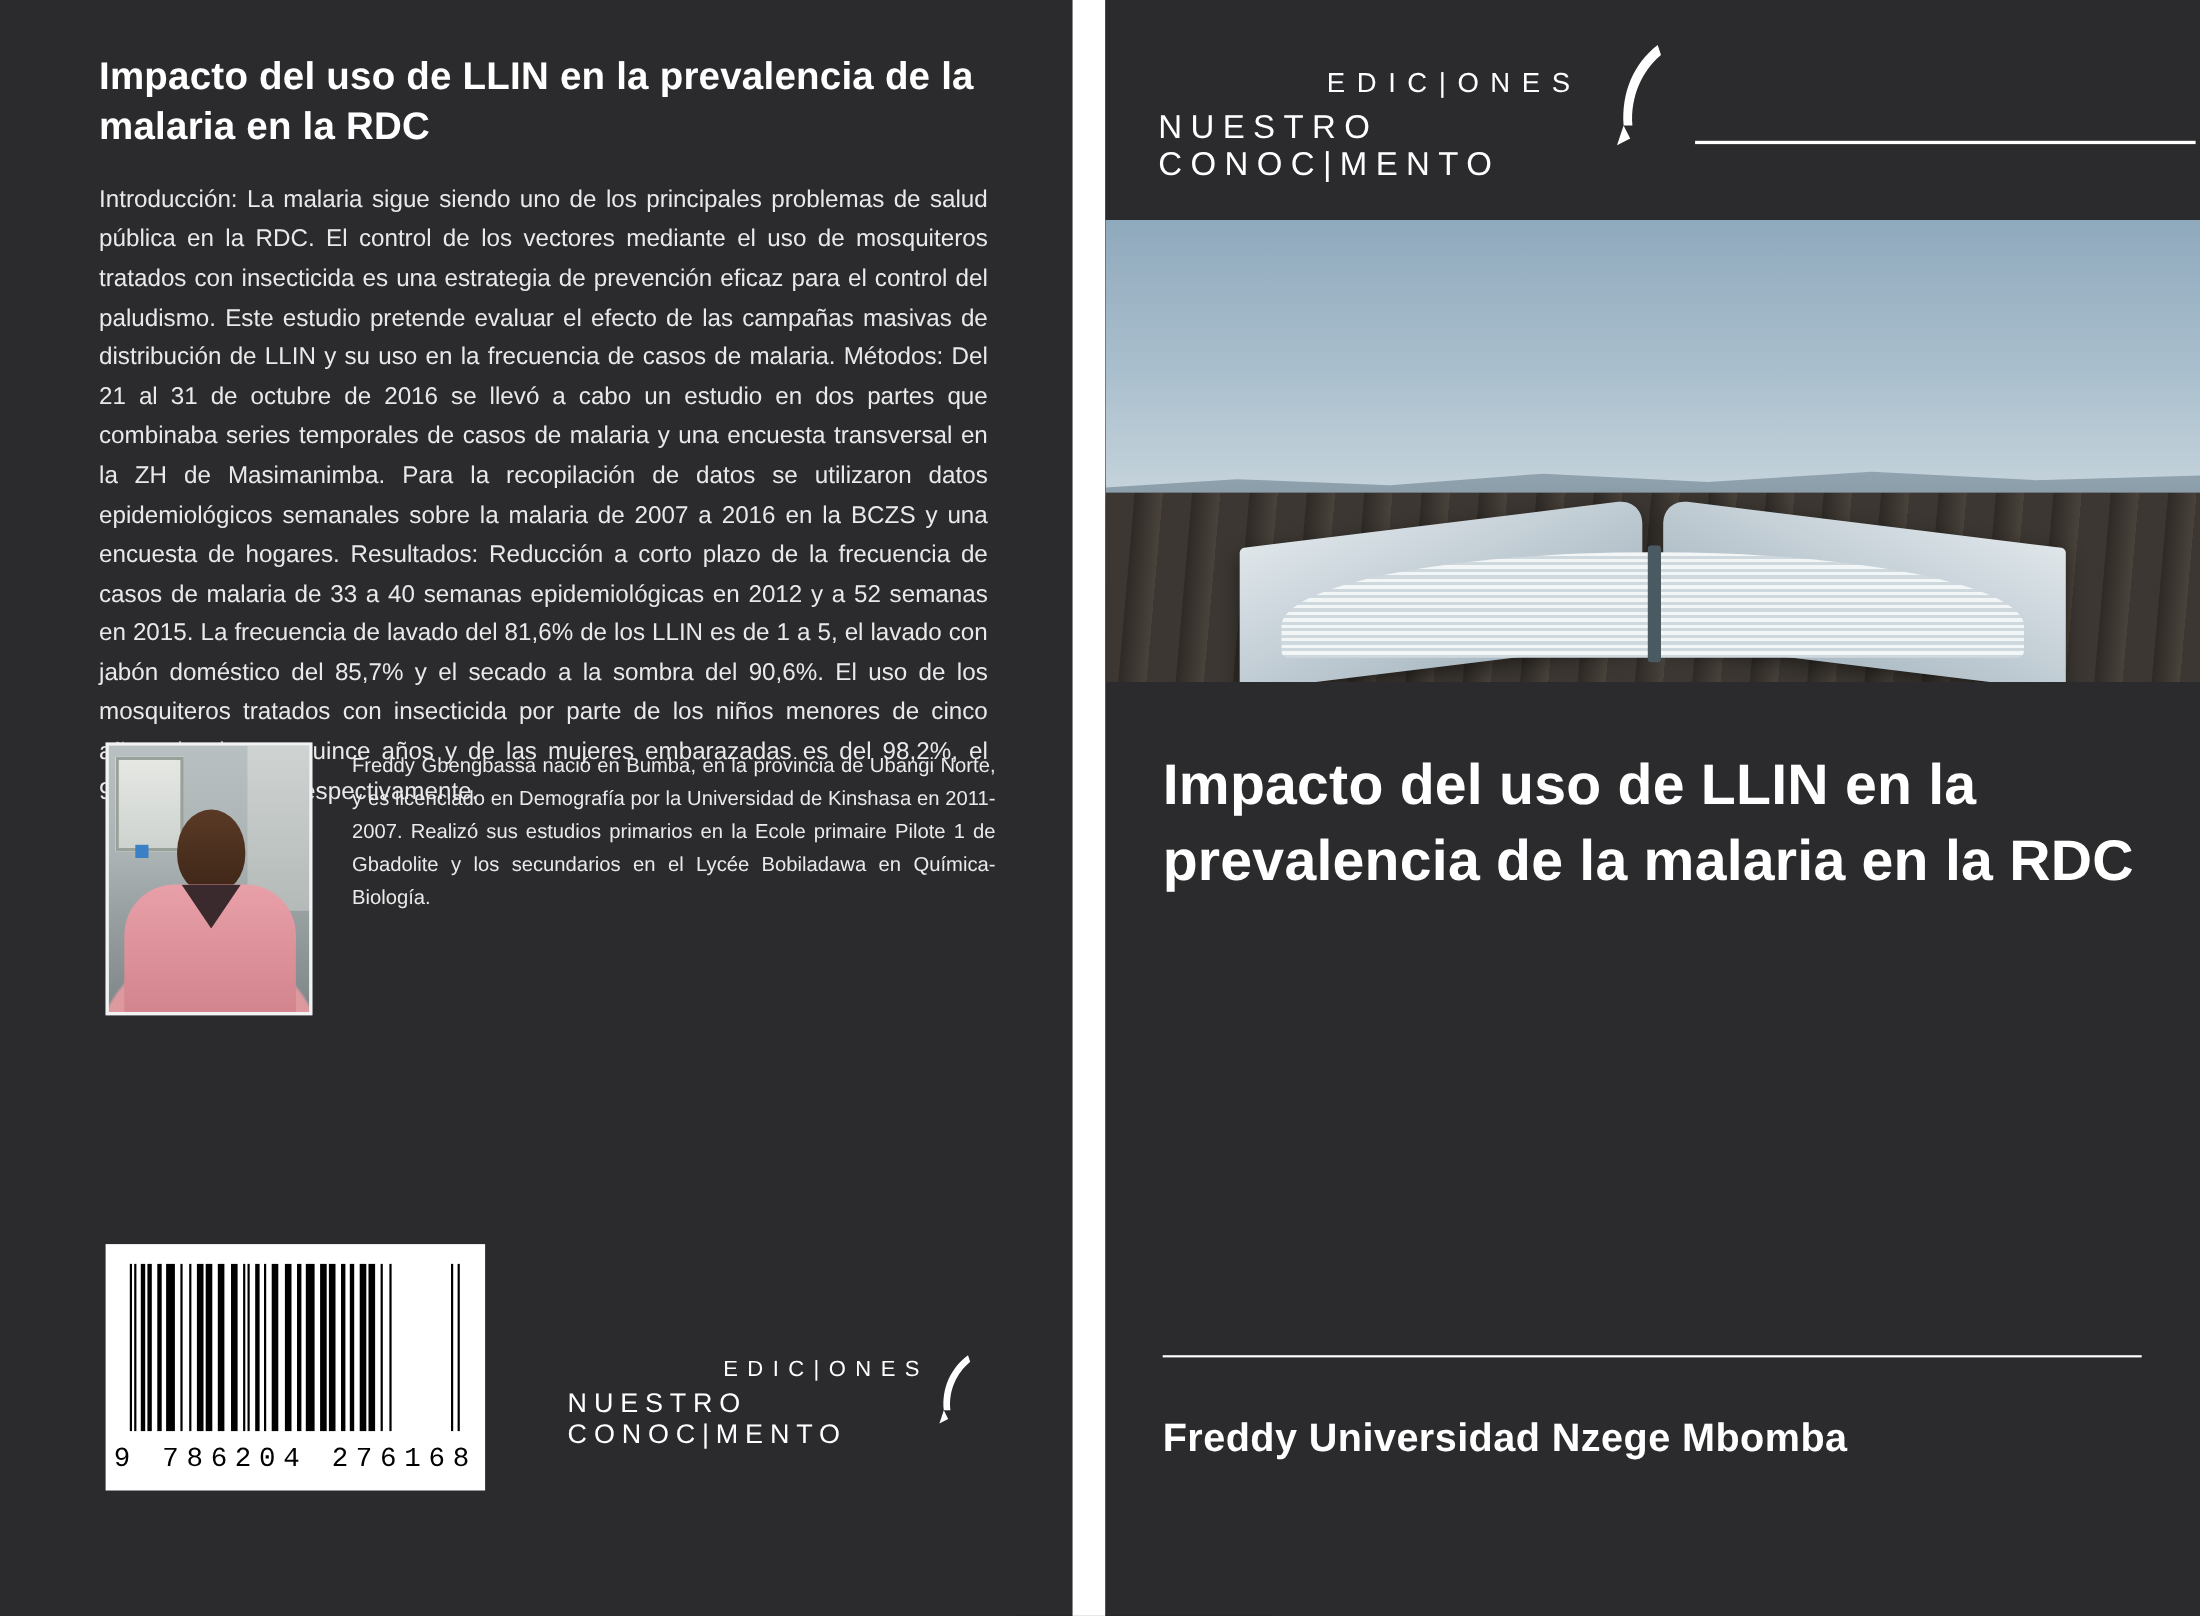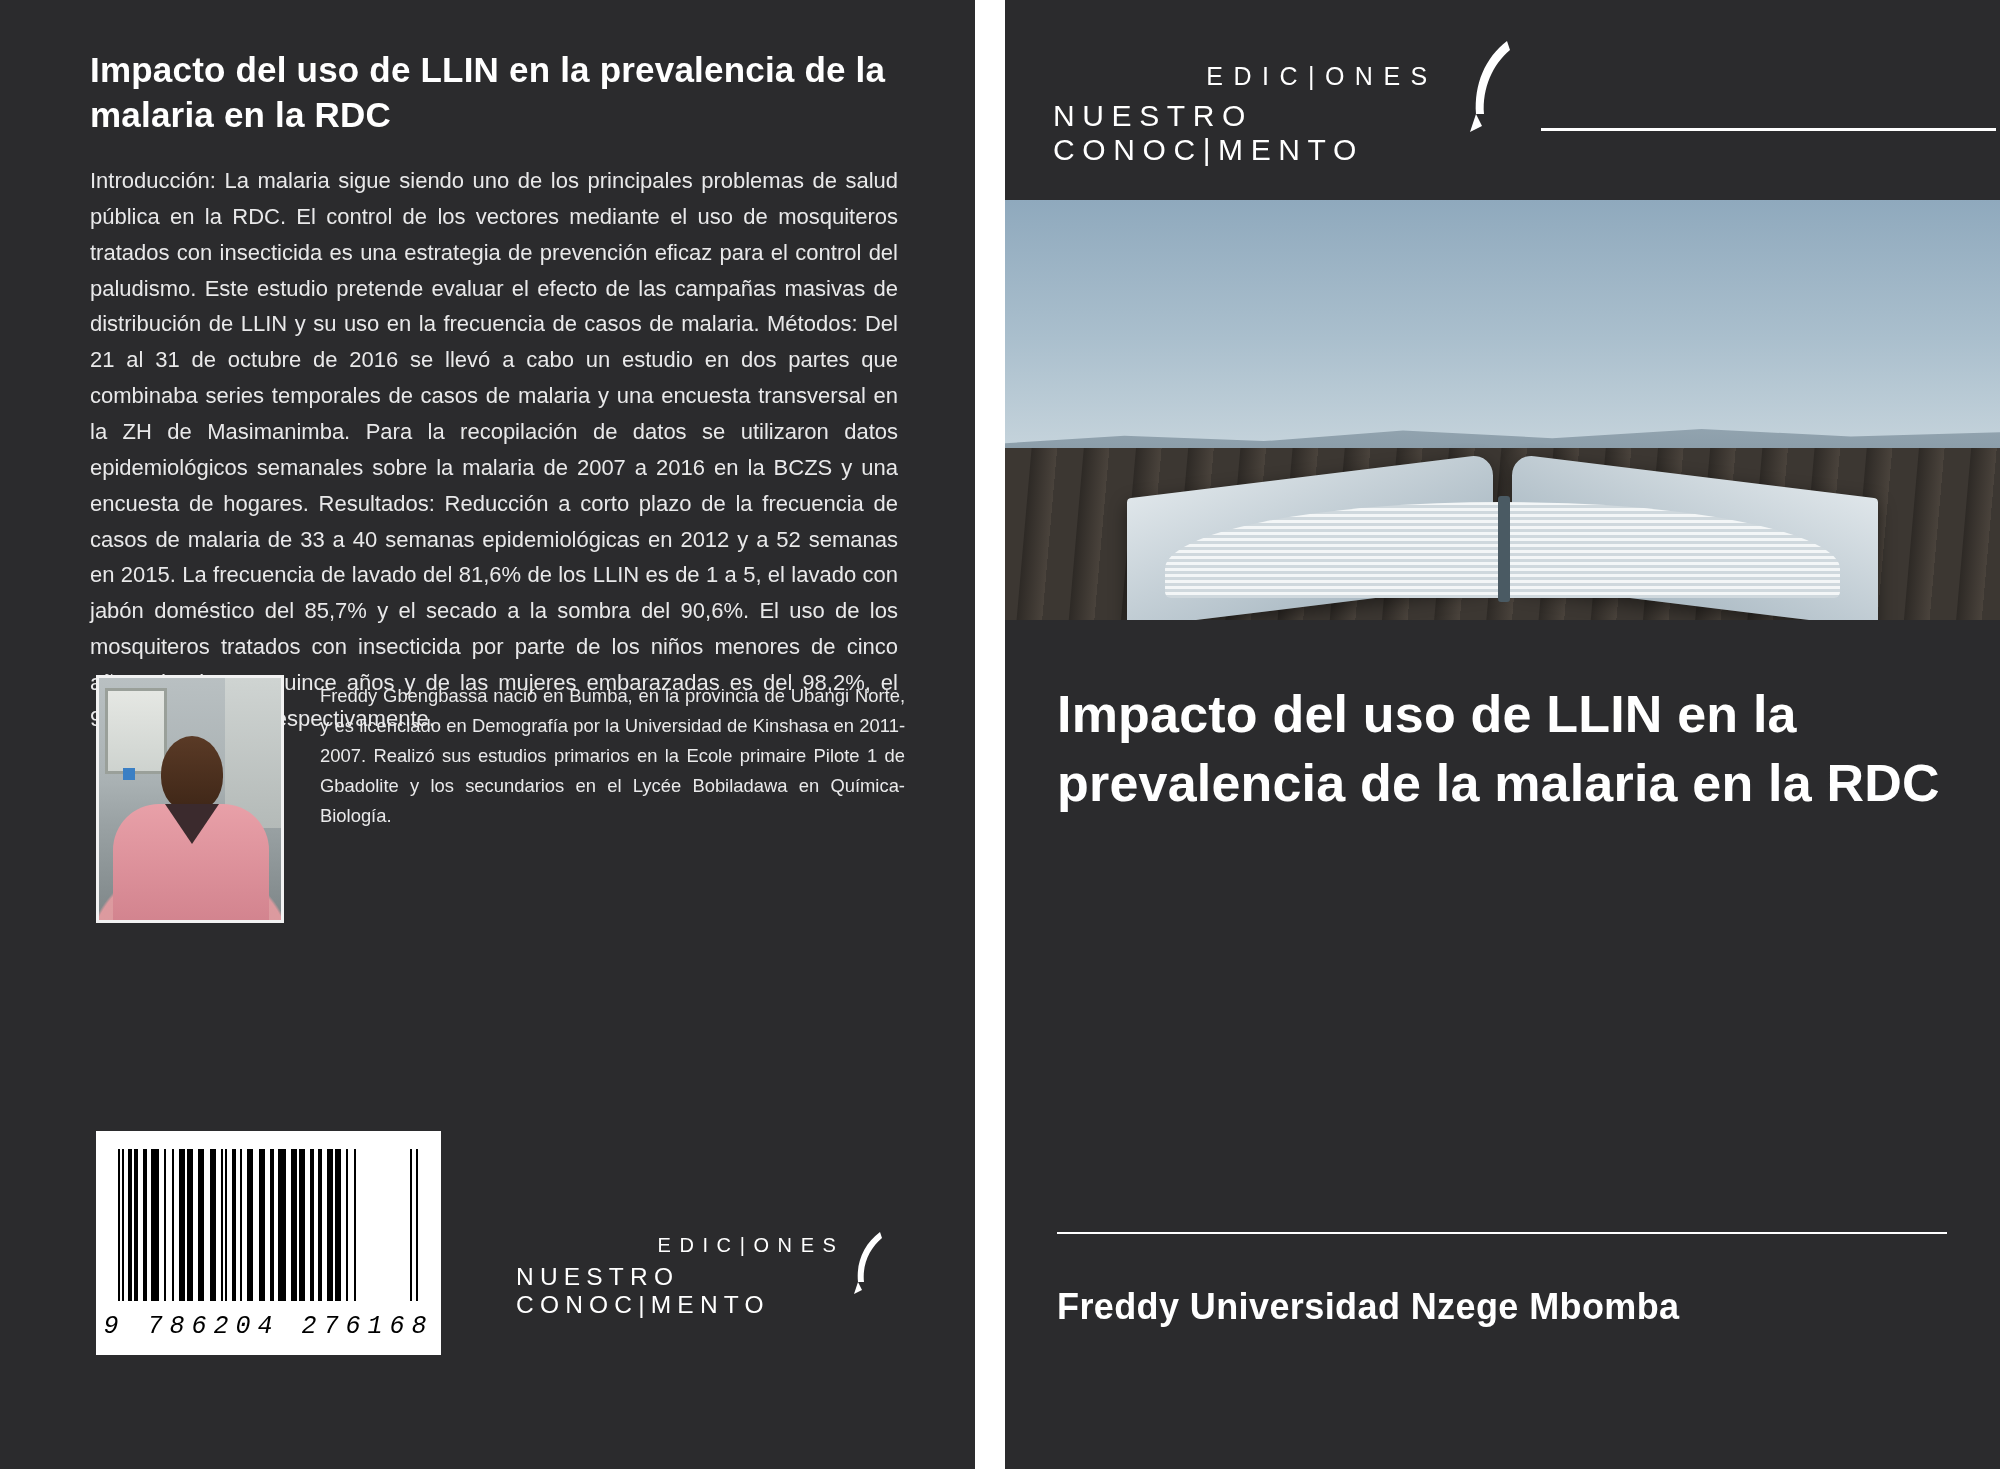--- a/index.html
+++ b/index.html
@@ -142,21 +142,20 @@
   
   .barcode {
     position: absolute;
     left: 96px;
     top: 1131px;
     width: 345px;
     height: 224px;
     background: #ffffff;
     padding: 12px 0 0 0;
     box-sizing: border-box;
-    font-style: italic;
   }
   .bars {
     position: absolute;
     left: 22px;
     top: 18px;
     width: 302px;
     height: 152px;
   }
   .bars i {
     position: absolute;

